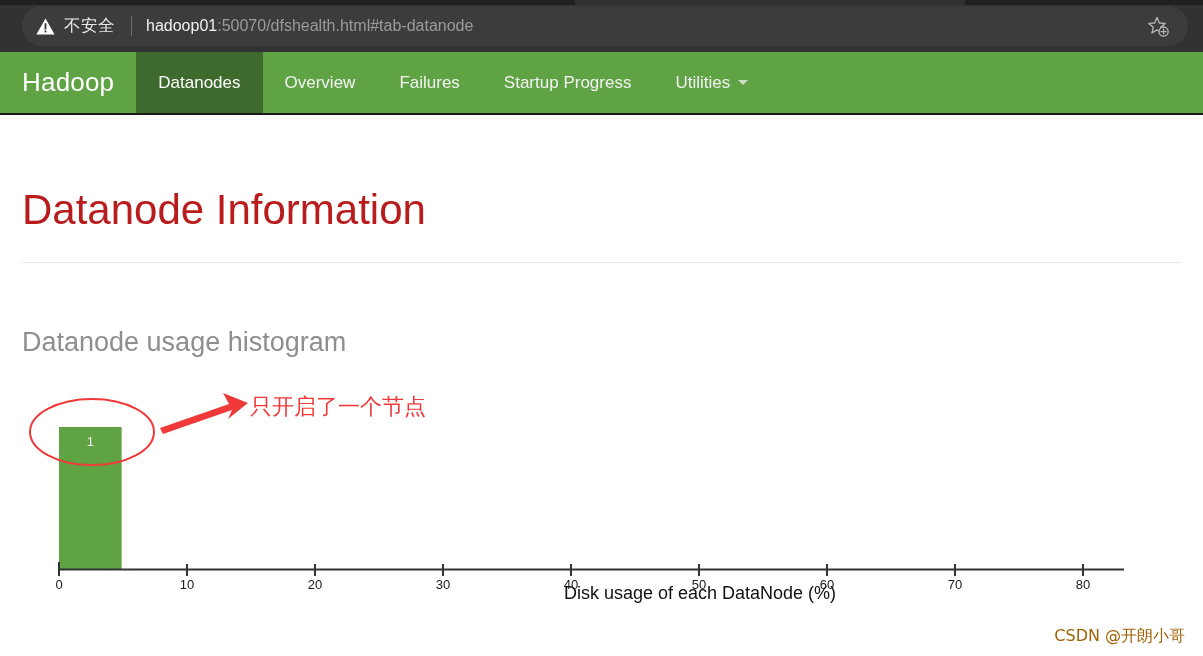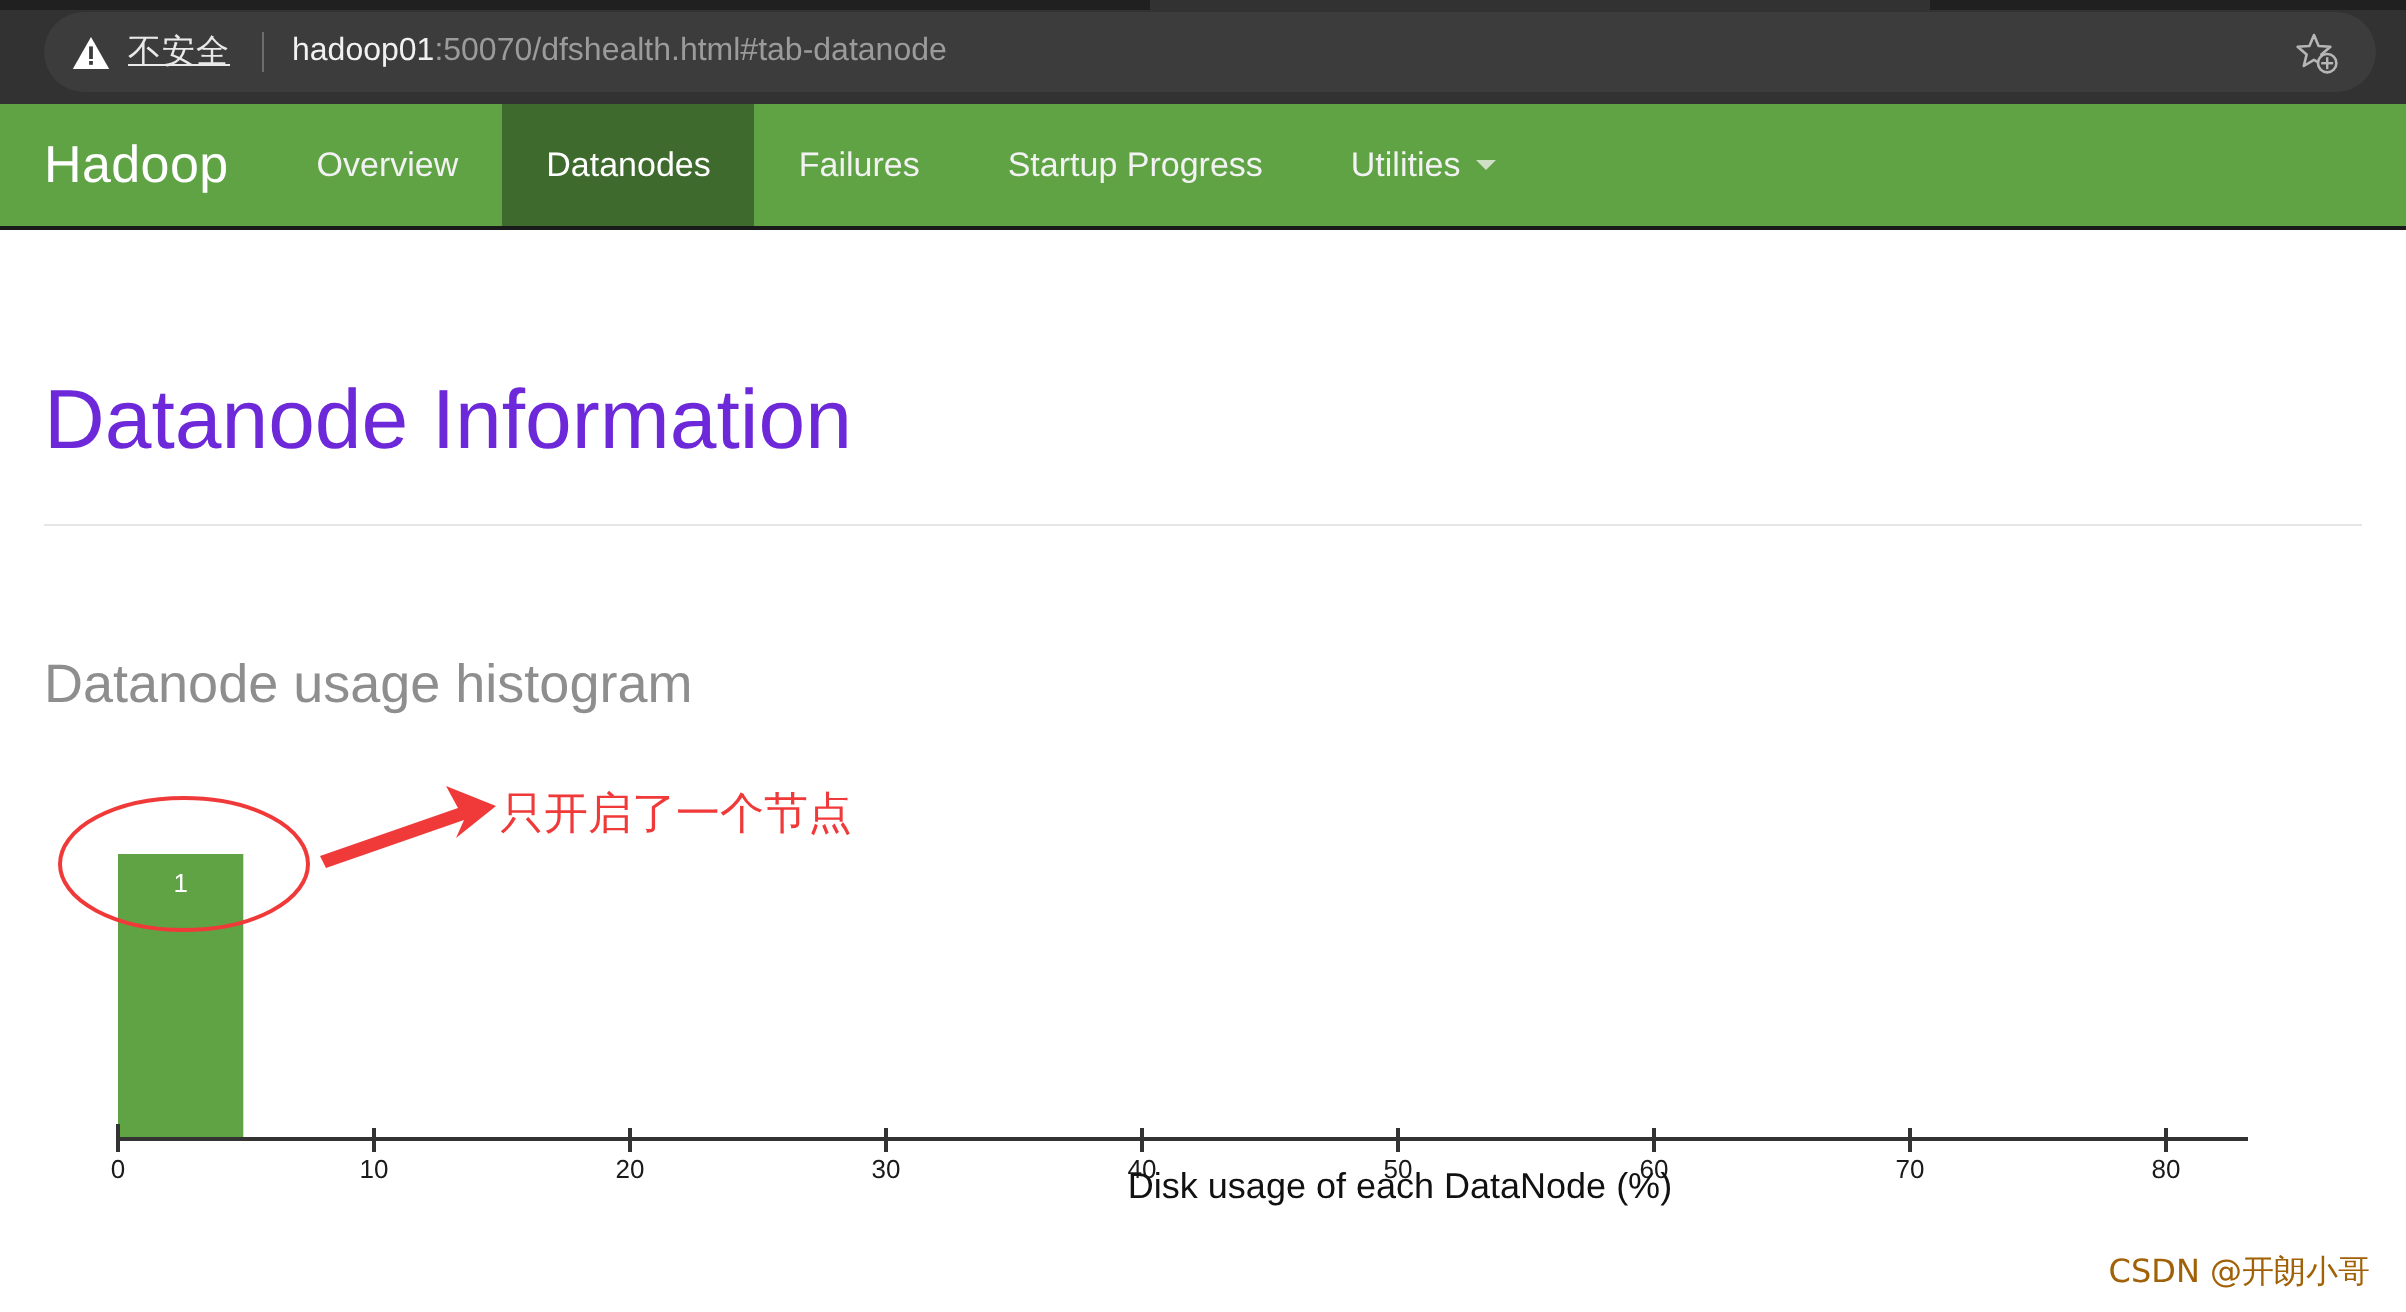--- a/index.html
+++ b/index.html
@@ -40,21 +40,20 @@
     width: 19px; height: 17px;
     margin-right: 9px;
     position: relative;
   }
   #warning-triangle svg { display: block; }
   .sec-label {
     font-size: 16.5px;
     color: #e9e9e9;
     font-family: "DejaVu Sans", "Liberation Sans", sans-serif;
     letter-spacing: 0.5px;
-    text-decoration: underline;
   }
   .omni-divider {
     width: 1px; height: 20px;
     background: #6d6d6d;
     margin: 0 14px 0 16px;
   }
   #url-text {
     font-size: 16px;
     color: #9b9b9b;
     white-space: nowrap;
@@ -101,21 +100,21 @@
     width: 0; height: 0;
     border-left: 5px solid transparent;
     border-right: 5px solid transparent;
     border-top: 5px solid #cfe0c6;
   }
 
   
   #page-title {
     position: absolute; left: 22px; top: 186px;
     font-size: 42px; font-weight: normal;
-    color: #6d28d9;
+    color: #b91c1c;
     font-family: "Liberation Sans", sans-serif;
   }
   #title-rule {
     position: absolute; left: 22px; top: 262px;
     width: 1159px; height: 1px;
     background: #e6e6e6;
   }
   #histogram-heading {
     position: absolute; left: 22px; top: 327px;
     font-size: 27px; font-weight: normal;
@@ -170,25 +169,25 @@
         <rect x="17.0" y="13.6" width="1.2" height="6" fill="#b6b6b6"></rect>
         <rect x="14.6" y="16.0" width="6" height="1.2" fill="#b6b6b6"></rect>
       </svg>
     </span>
   </div>
 </div>
 
 <div id="navbar" style="background: rgb(95, 163, 69);">
   <div id="brand">Hadoop</div>
 
-  <div class="nav-item">
-    <span>Overview</span>
-  </div>
   <div class="nav-item active" style="background: rgb(62, 107, 45);">
     <span>Datanodes</span>
+  </div>
+  <div class="nav-item">
+    <span>Overview</span>
   </div>
   <div class="nav-item">
     <span>Failures</span>
   </div>
   <div class="nav-item">
     <span>Startup Progress</span>
   </div>
   <div class="nav-item">
     <span>Utilities</span>
     <span class="caret"></span>

